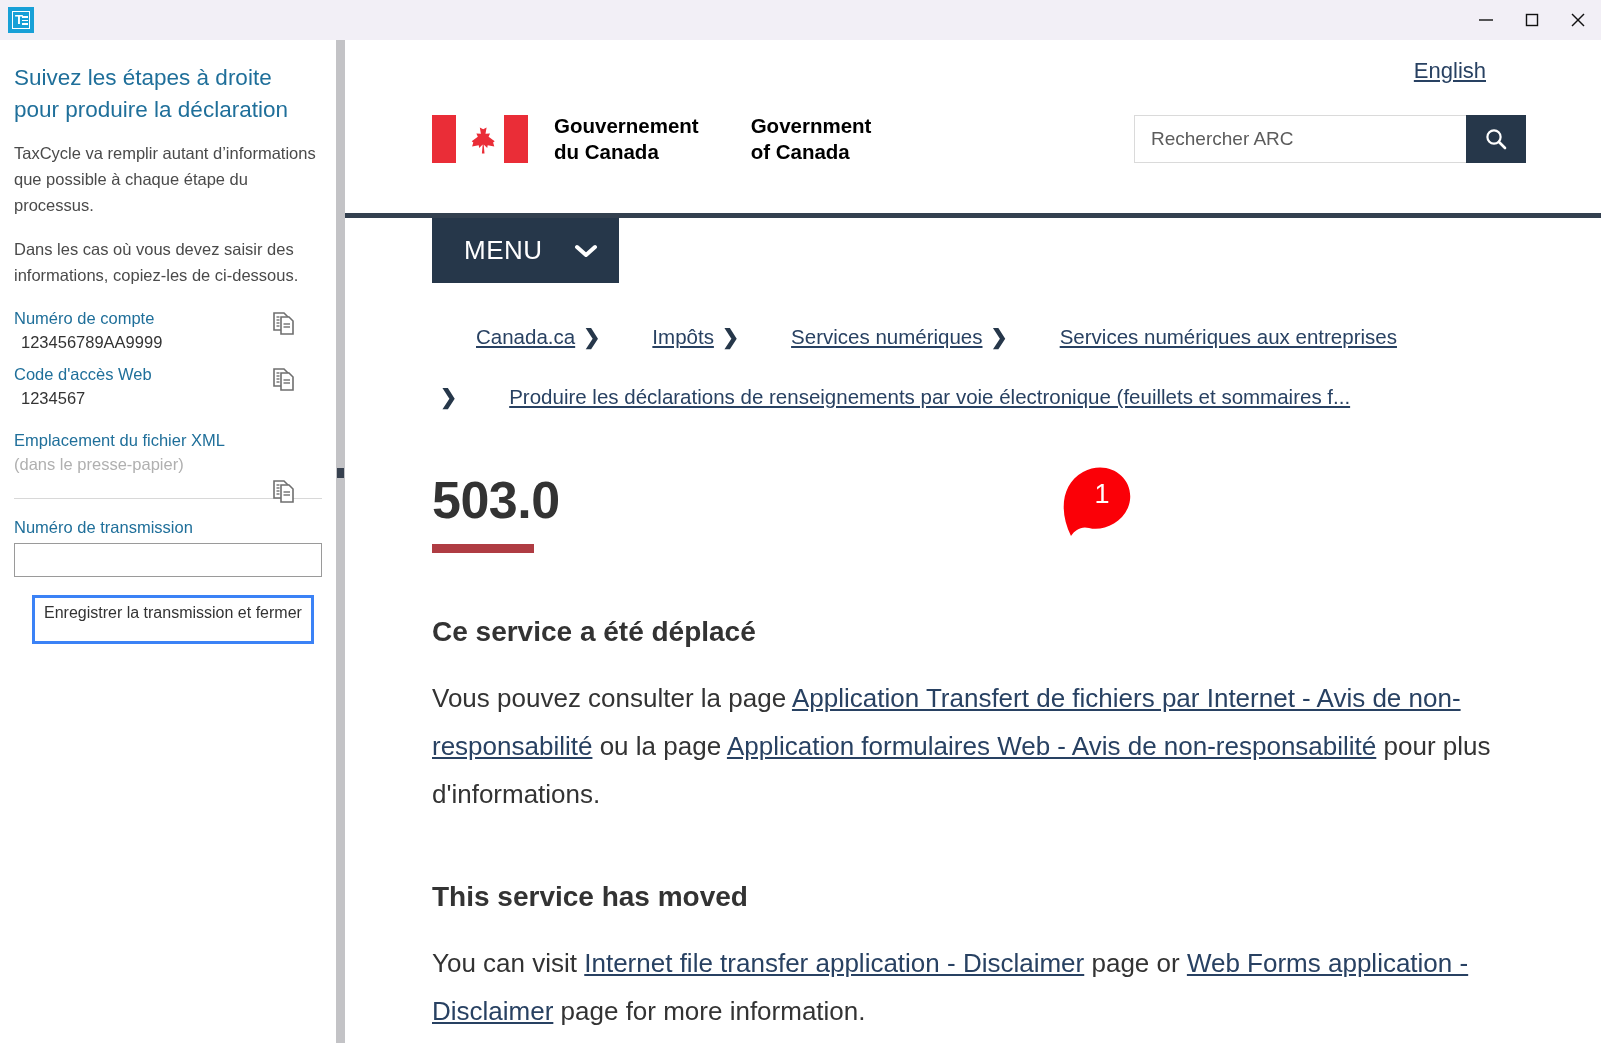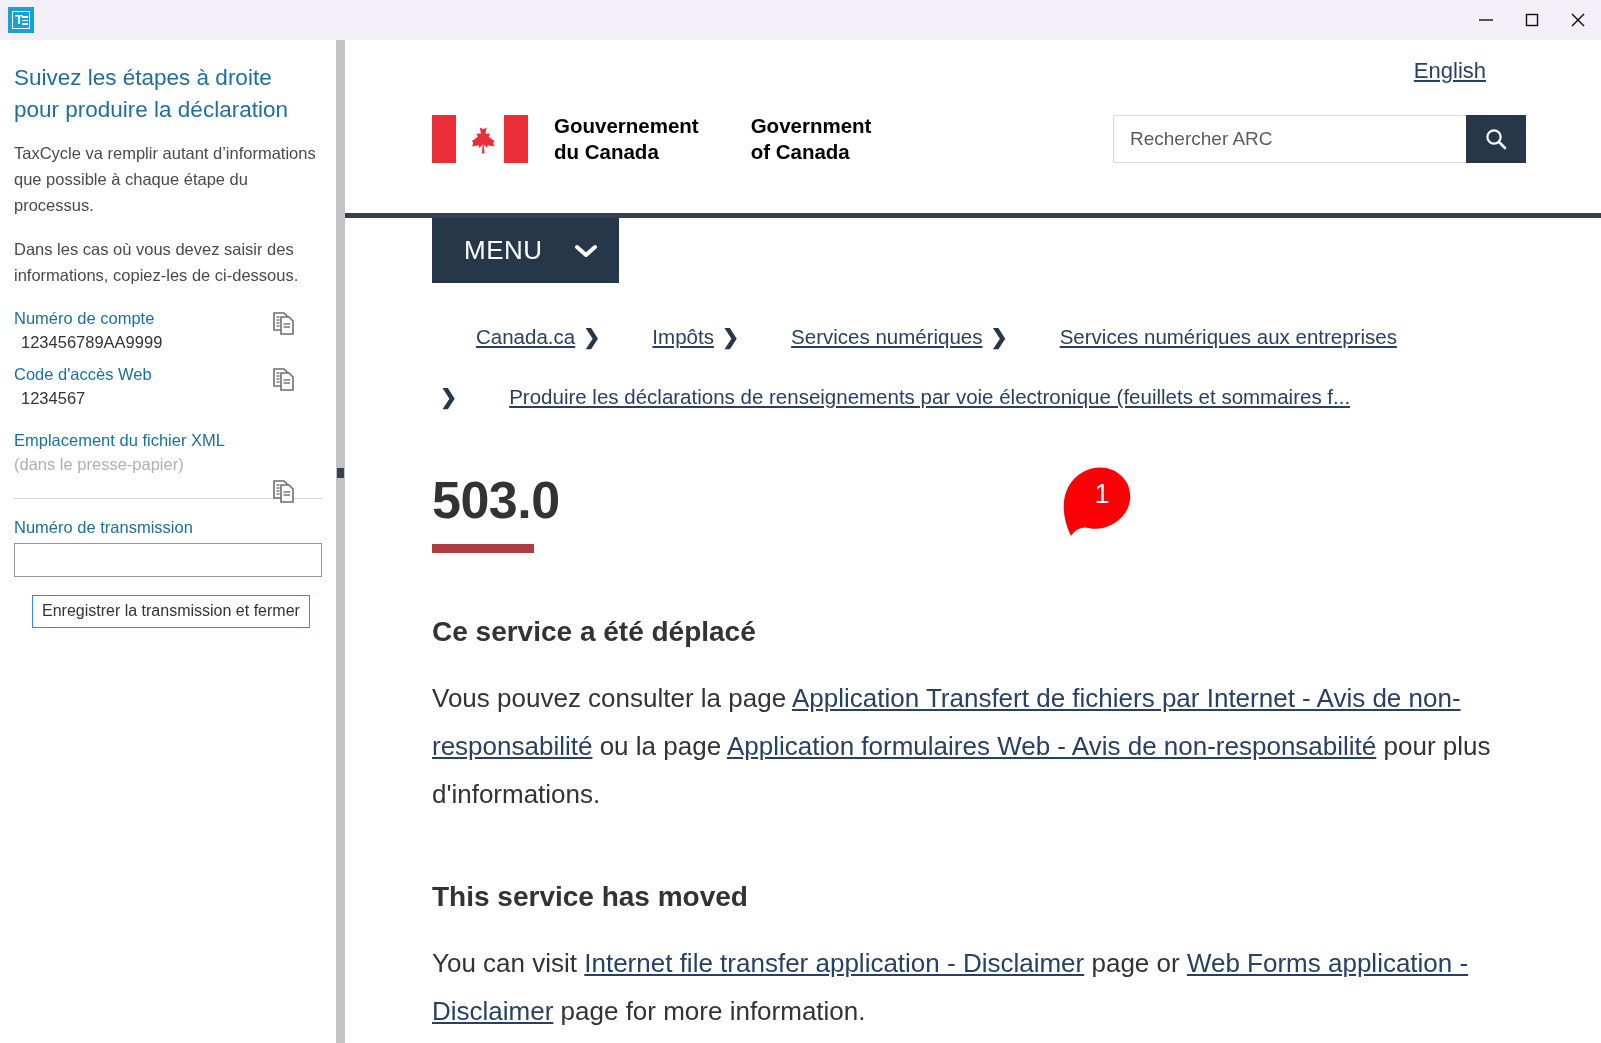--- a/index.html
+++ b/index.html
@@ -136,26 +136,26 @@
     border: 1px solid #9a9a9a;
     background: #ffffff;
     font-family: "Liberation Sans", sans-serif;
     font-size: 15px;
     padding: 0 6px;
     display: block;
     margin-top: 4px;
   }
   .sb-btn-wrap { margin-top: 18px; padding-left: 18px; }
   .sb-btn {
-    border: 1px solid #3b82f6;
+    border: 3px solid #3b82f6;
     background: #ffffff;
     font-family: "Liberation Sans", sans-serif;
     font-size: 16px;
     color: #333333;
-    padding: 5px 9px 6px 9px;
+    padding: 5px 9px 18px 9px;
     cursor: pointer;
     line-height: 20px;
   }
 
   
   .splitter {
     width: 9px; flex: 0 0 9px;
     background: #c3c3c6;
     position: relative;
   }
@@ -210,20 +210,21 @@
   .search-input {
     flex: 1 1 auto;
     border: 1px solid #dadada;
     border-right: none;
     font-family: "Liberation Sans", sans-serif;
     font-size: 19px;
     padding: 0 16px;
     color: #333333;
     background: #ffffff;
     outline: none;
+    margin-left: 21px;
   }
   .search-input::placeholder { color: #5c5c5c; }
   .search-btn {
     width: 60px;
     background: #26374a;
     border: none;
     display: flex; align-items: center; justify-content: center;
     cursor: pointer;
   }
   .navband { height: 5px; background: #33404f; }

